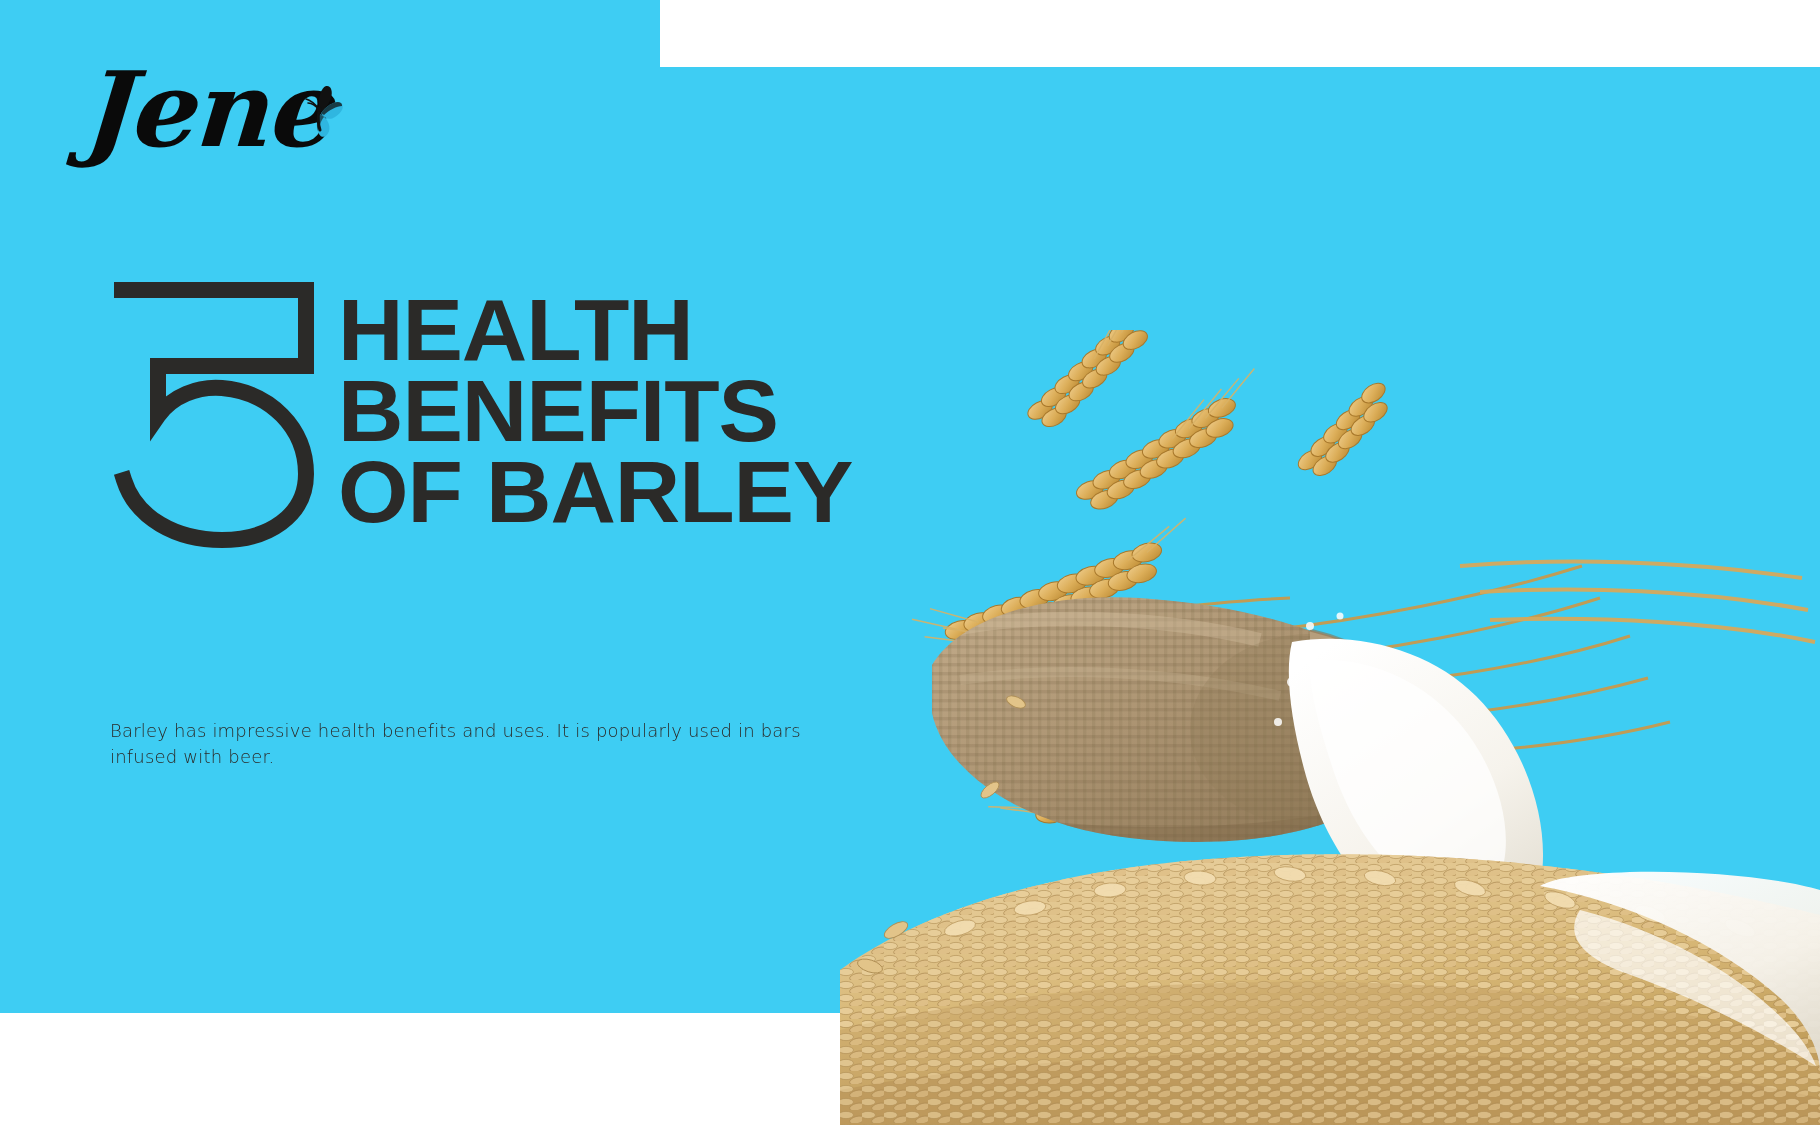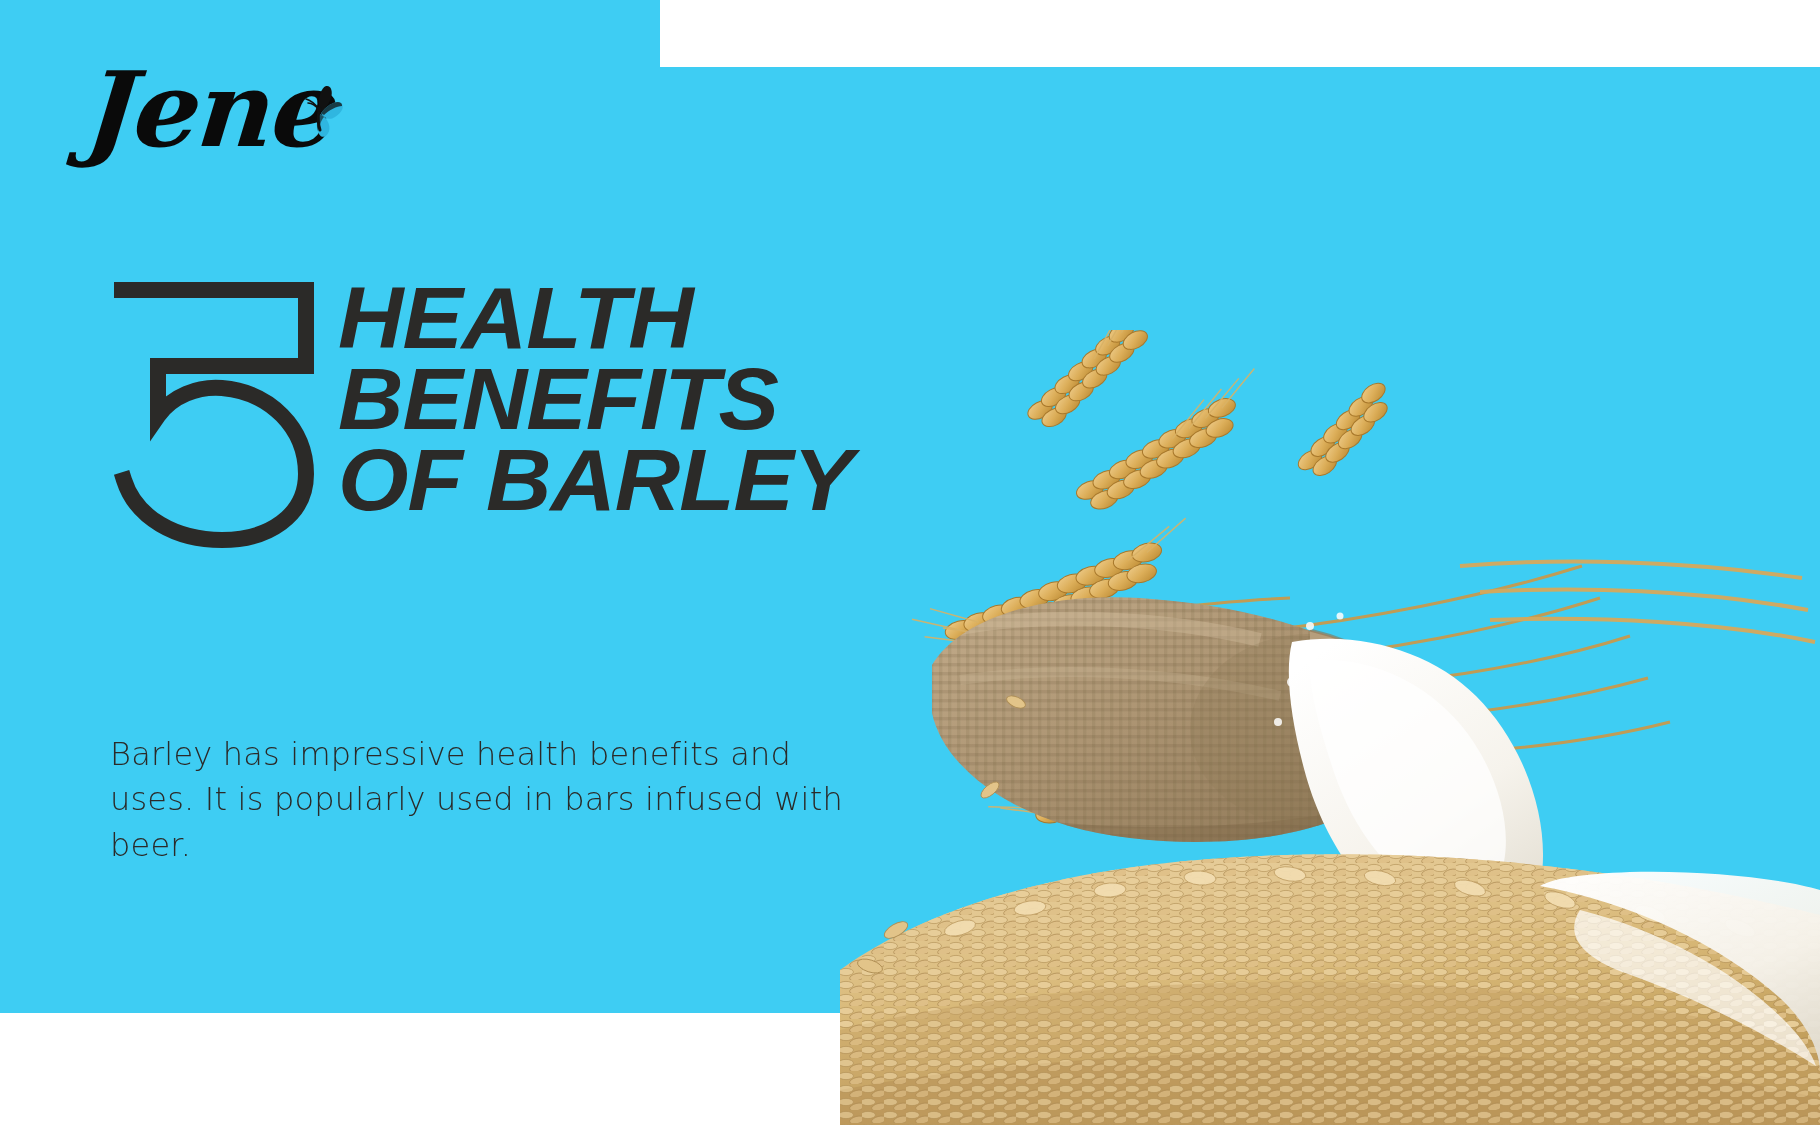--- a/index.html
+++ b/index.html
@@ -82,23 +82,22 @@
   .big-five {
     position: absolute;
     left: 0;
     top: 0;
     width: 215px;
     height: 270px;
   }
   .title-lines {
     position: absolute;
     left: 228px;
-    top: 0px;
+    top: 12px;
     width: 650px;
-    font-style: italic;
   }
   .title-line {
     font-family: "Liberation Sans", sans-serif;
     font-weight: 700;
     font-size: 88px;
     line-height: 0.92;
     color: #2B2A28;
     letter-spacing: -1.5px;
     white-space: nowrap;
     transform: scaleX(1.03);
@@ -109,21 +108,21 @@
   .title-line.l3 { font-size: 88px; letter-spacing: -1px; }
 
   
   .subtitle {
     position: absolute;
     left: 110px;
     top: 700px;
     width: 760px;
     font-family: "DejaVu Sans", sans-serif;
     font-weight: 300;
-    font-size: 32px;
+    font-size: 18px;
     line-height: 1.42;
     color: #2B2A28;
     letter-spacing: 0.2px;
   }
 
   
   .photo {
     position: absolute;
     left: 840px;
     top: 330px;

